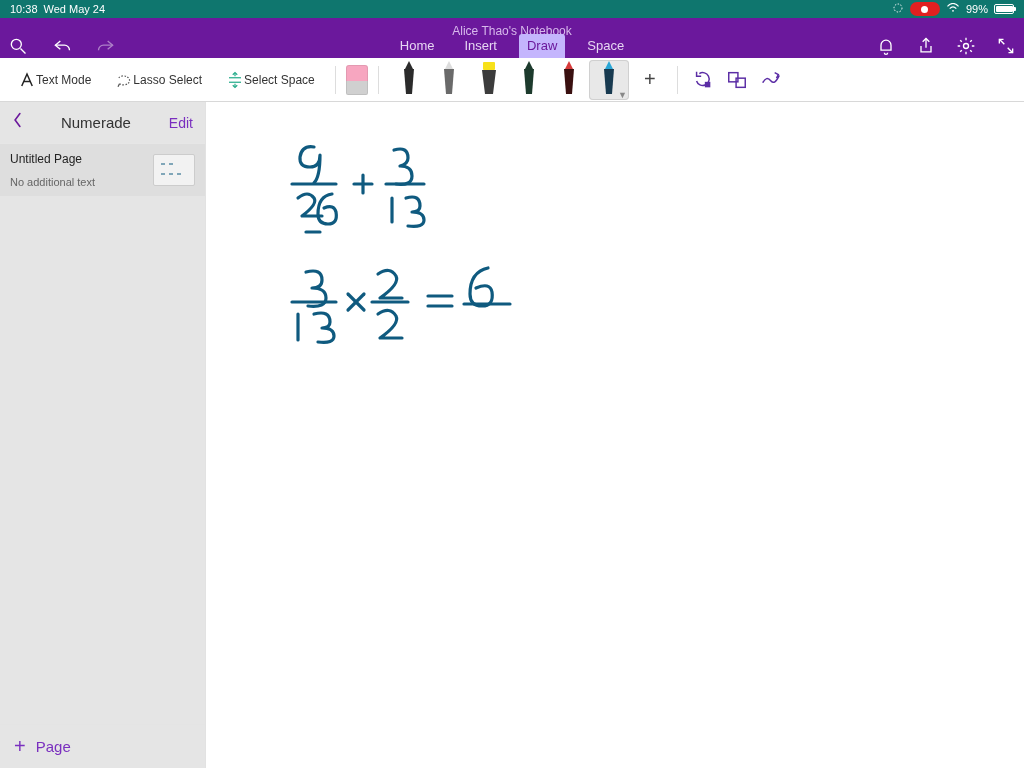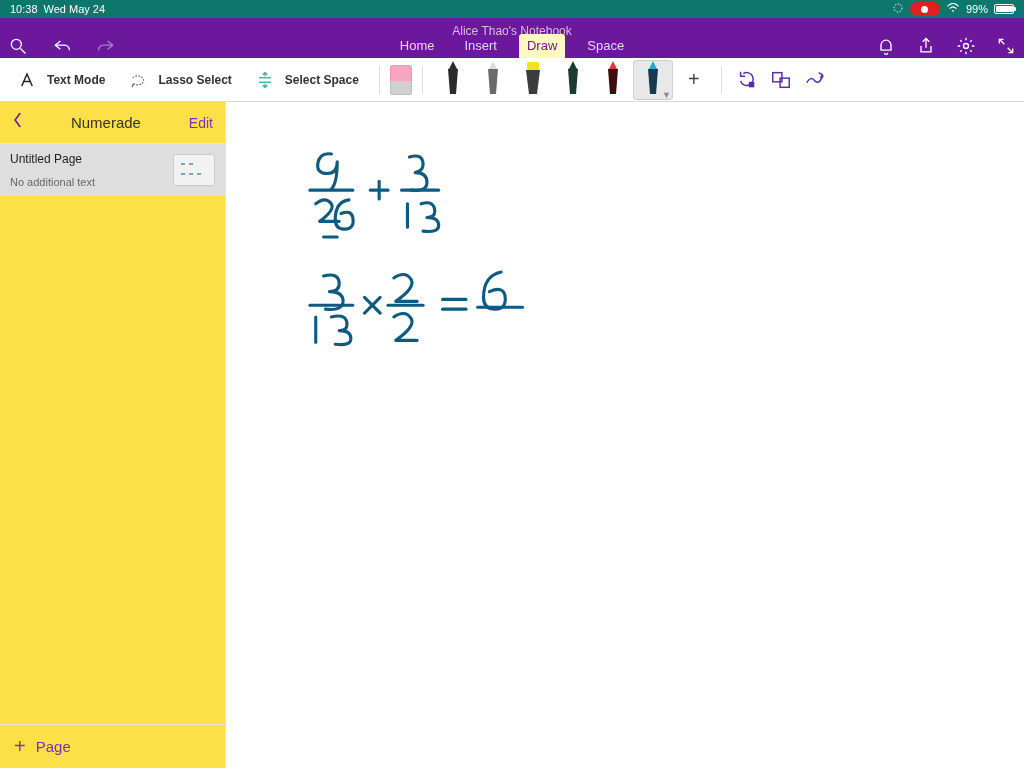--- a/index.html
+++ b/index.html
@@ -59,35 +59,35 @@
   .ico { width: 20px; height: 20px; display:flex; align-items:center; justify-content:center; }
   .ico svg { stroke: #fff; fill: none; stroke-width: 1.6; }
   .tabs-center {
     margin: 0 auto;
     display: flex;
     gap: 14px;
     align-items: flex-end;
     font-size: 13px;
   }
   .tab { color: #e6d5f2; padding: 4px 8px 5px 8px; cursor: pointer; }
-  .tab.active { background: #fef9c3; color: #6b189c; border-radius: 3px 3px 0 0; }
+  .tab.active { background: #c4b5fd; color: #6b189c; border-radius: 3px 3px 0 0; }
 
   
   .drawbar {
     height: 44px;
     background: #fff;
     border-bottom: 1px solid #d8d8d8;
     display: flex;
     align-items: center;
     padding: 0 8px;
     gap: 4px;
     font-size: 12px;
     color: #333;
   }
-  .toolbtn { display:flex; align-items:center; gap:11px; padding: 4px 10px; cursor:pointer;font-weight:bold; }
+  .toolbtn { display:flex; align-items:center; gap:0; padding: 4px 10px; cursor:pointer; }
   .toolbtn .icon { width:18px; height:18px; display:flex; align-items:center; justify-content:center; }
   .sep { width:1px; height:28px; background:#ddd; margin: 0 6px; }
 
   .eraser {
     width: 22px; height: 30px;
     background: linear-gradient(#f7a6c0 0 55%, #d0d0d0 55% 100%);
     border-radius: 3px 3px 2px 2px;
     box-shadow: inset 0 0 0 1px rgba(0,0,0,.08);
     cursor:pointer;
   }
@@ -104,22 +104,22 @@
   .plus { width:34px; text-align:center; font-size:20px; color:#444; cursor:pointer; }
   .roundicon { width:30px; height:30px; display:flex; align-items:center; justify-content:center; cursor:pointer; }
   .roundicon svg { stroke:#5b2da5; fill:none; stroke-width:1.6; }
 
   
   .content {
     display: flex;
     height: calc(768px - 18px - 40px - 44px);
   }
   .sidebar {
-    width: 226px;
-    background: #fde047;
+    width: 206px;
+    background: #e5e5e5;
     border-right: 1px solid #e2e2e2;
     display:flex; flex-direction:column;justify-content:space-between;
   }
   .side-header {
     height: 42px;
     display:flex; align-items:center; justify-content:space-between;
     padding: 0 12px;
     border-bottom: 1px solid #e6e6e6;
     font-size: 15px;
   }

